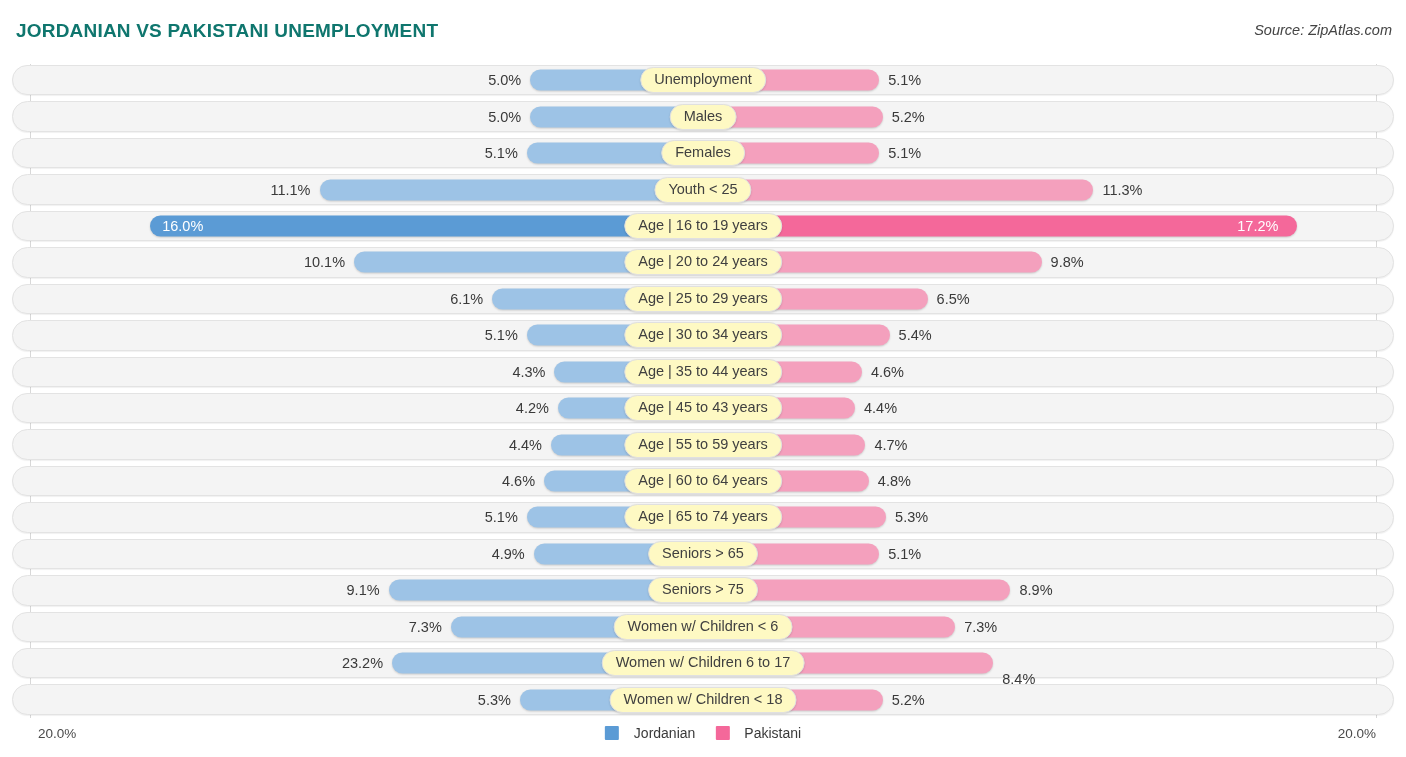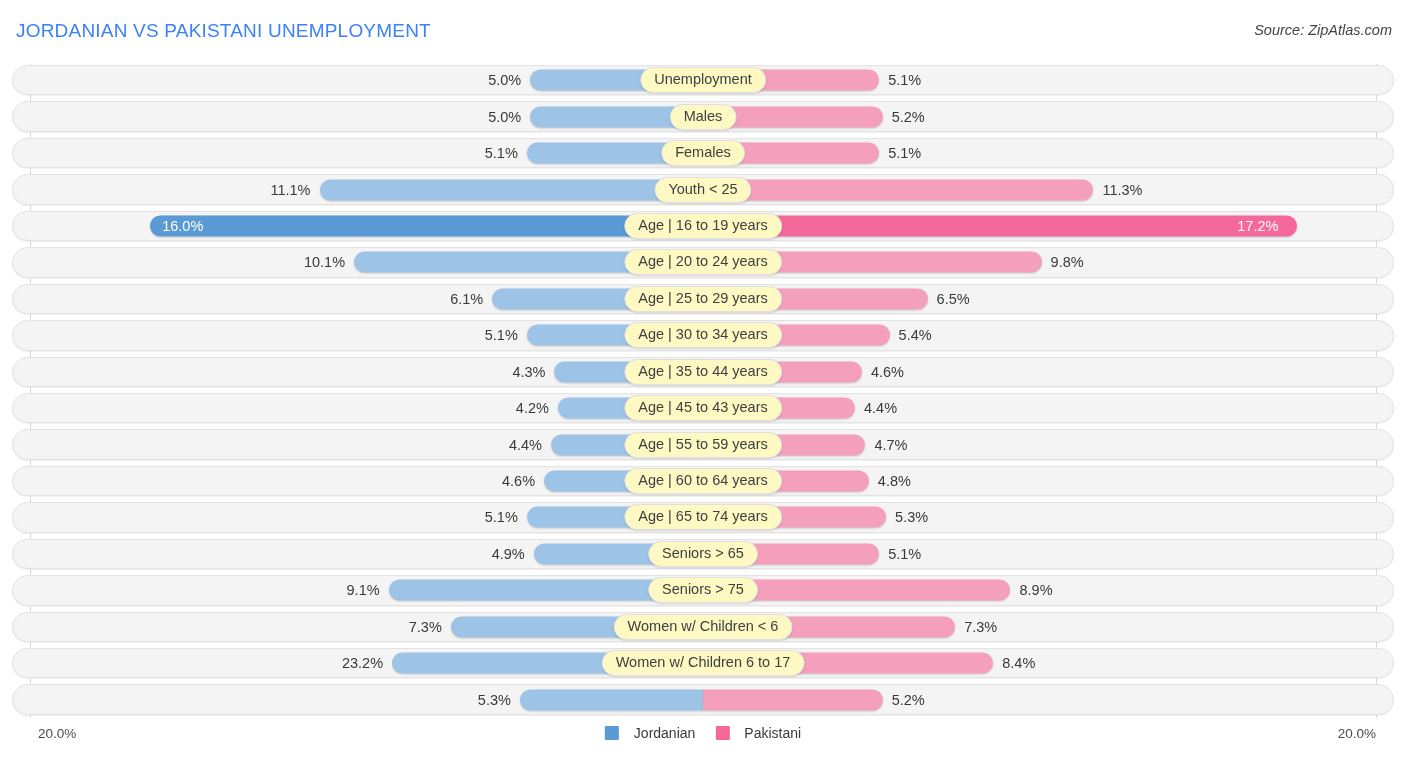--- a/index.html
+++ b/index.html
@@ -9,22 +9,22 @@
     background: #ffffff;
     font-family: "Liberation Sans", sans-serif;
     overflow: hidden;
   }
   #app { position: relative; width: 1406px; height: 757px; background: #fff; }
 
   
   .header { position: absolute; top: 0; left: 0; width: 1406px; height: 62px; }
   .title {
     position: absolute; left: 16px; top: 20px;
-    font-size: 19px; letter-spacing: .2px; color: #3b82f6;
-    font-weight: 400; white-space: nowrap;
+    font-size: 19px; letter-spacing: .2px; color: #0f766e;
+    font-weight: 700; white-space: nowrap;
   }
   .source {
     position: absolute; right: 14px; top: 22px;
     font-size: 14.5px; font-style: italic; color: #444;
     white-space: nowrap;
   }
 
   
   .plot { position: absolute; left: 0; top: 62px; width: 1406px; height: 656px; }
   .gridline { position: absolute; top: 2px; width: 1px; height: 654px; background: #d8d8d8; }
@@ -266,29 +266,30 @@
           <div class="bar right" style="width: 252.215px; background: rgb(244, 160, 189);"></div>
           <div class="val left-out" style="right: 964.215px;">7.3%</div>
           <div class="val right-out" style="left: 964.215px;">7.3%</div>
           <div class="center-pill">Women w/ Children &lt; 6</div>
         </div>
         <div class="row">
           <div class="track"></div>
           <div class="bar left" style="width: 310.95px; background: rgb(157, 195, 230);"></div>
           <div class="bar right" style="width: 290.22px; background: rgb(244, 160, 189);"></div>
           <div class="val left-out" style="right: 1022.95px;">23.2%</div>
-          <div class="val right-out" style="left: 1002.22px;">8.4%</div>
+          <div class="val right-out" style="left: 1002.22px; margin-top: 16px;">8.4%</div>
           <div class="center-pill">Women w/ Children 6 to 17</div>
         </div>
         <div class="row">
           <div class="track"></div>
           <div class="bar left" style="width: 183.115px; background: rgb(157, 195, 230);"></div>
           <div class="bar right" style="width: 179.66px; background: rgb(244, 160, 189);"></div>
           <div class="val left-out" style="right: 895.115px;">5.3%</div>
           <div class="val right-out" style="left: 891.66px;">5.2%</div>
+          <div class="center-pill">Women w/ Children &lt; 18</div>
         </div>
       </div>
   </div>
 
   <div class="footer">
     <div class="axis-min">20.0%</div>
     <div class="axis-max">20.0%</div>
     <div class="legend" id="legend">
         <div class="legend-item">
           <span class="swatch" style="background: rgb(91, 155, 213);"></span>

